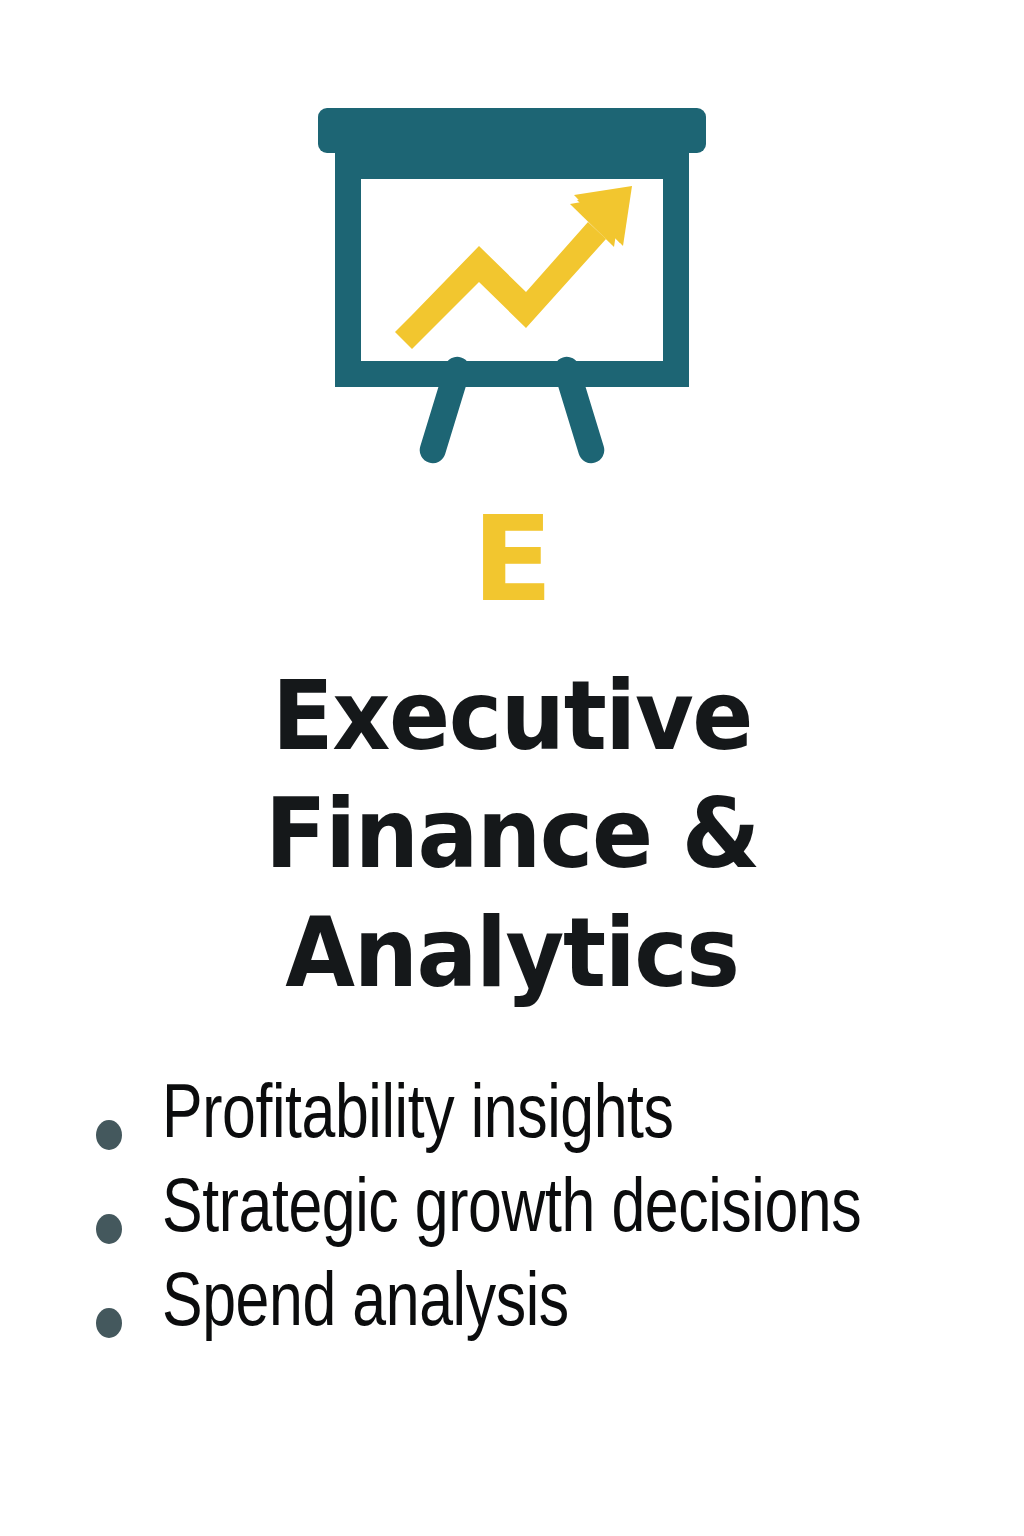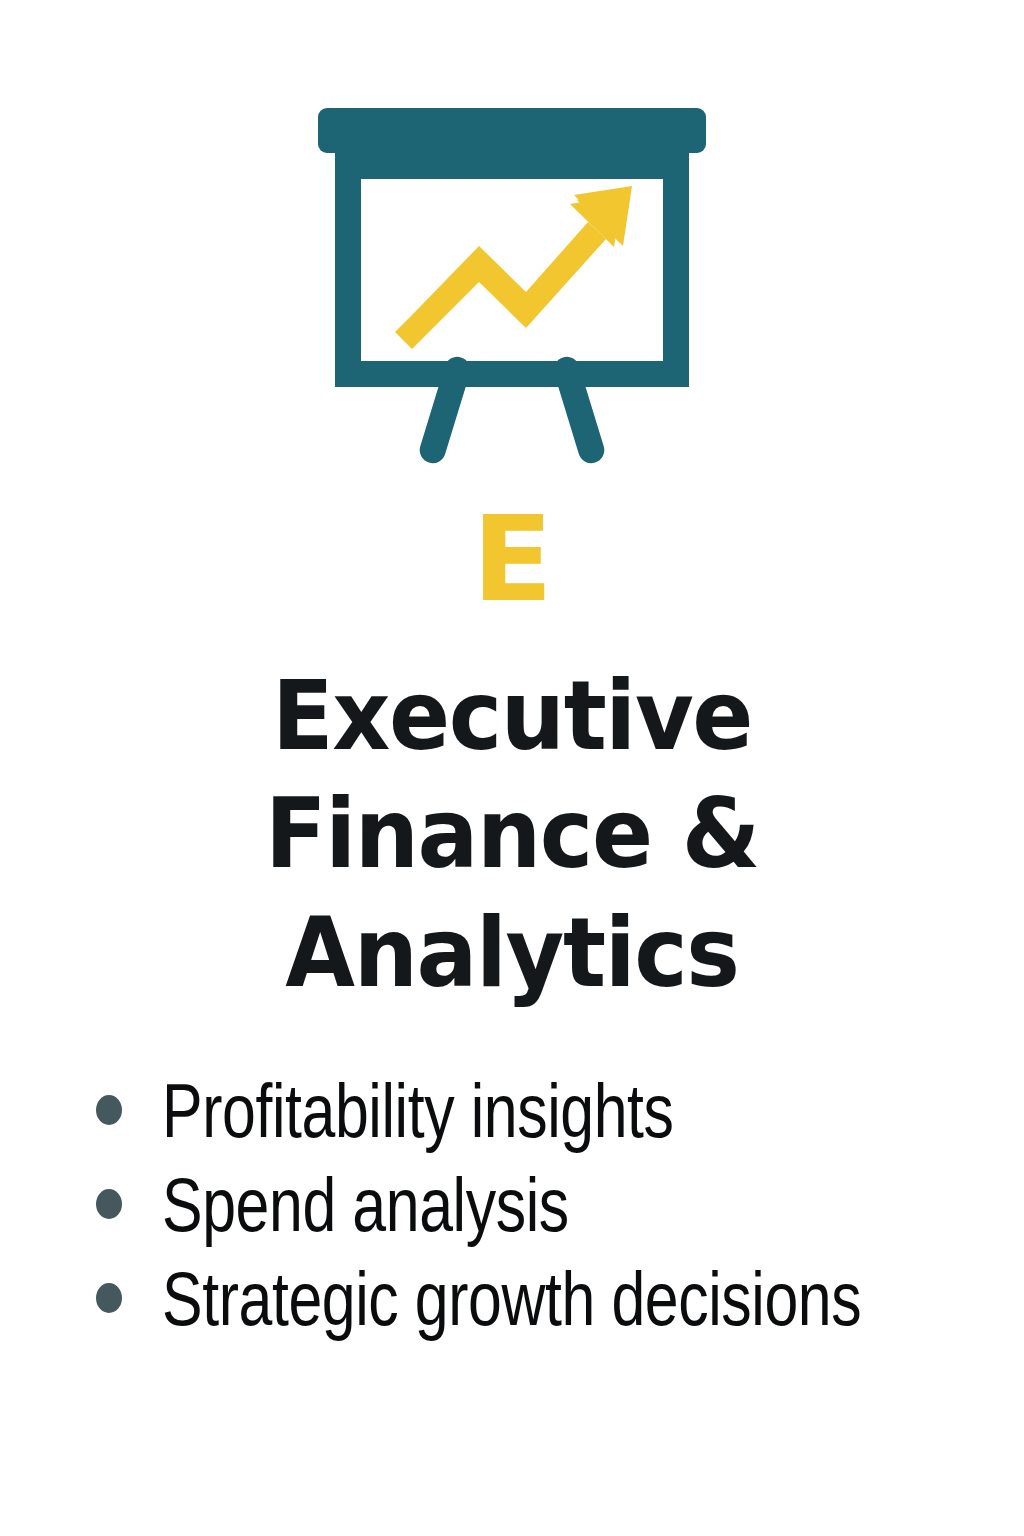--- a/index.html
+++ b/index.html
@@ -74,21 +74,21 @@
     margin: 58px 0 0 0;
     padding: 0;
     list-style: none;
     width: 1024px;
     box-sizing: border-box;
     padding-left: 96px;
     padding-right: 14px;
   }
   .bullet-item {
     display: flex;
-    align-items: center;
+    align-items: flex-end;
     margin-bottom: 14px;
     min-height: 80px;
   }
   .bullet-dot {
     flex: 0 0 auto;
     width: 26px;
     height: 30px;
     border-radius: 50%;
     background: #44585D;
     margin-right: 40px;
@@ -139,21 +139,21 @@
     <span class="headline-line">Analytics</span>
   </div>
 
   <ul class="bullets">
     <li class="bullet-item">
       <span class="bullet-dot"></span>
       <span class="bullet-text">Profitability insights</span>
     </li>
     <li class="bullet-item">
       <span class="bullet-dot"></span>
-      <span class="bullet-text">Spend analysis</span>
+      <span class="bullet-text">Strategic growth decisions</span>
     </li>
     <li class="bullet-item">
       <span class="bullet-dot"></span>
-      <span class="bullet-text">Strategic growth decisions</span>
+      <span class="bullet-text">Spend analysis</span>
     </li>
   </ul>
 
 </div>
 
 </body></html>

